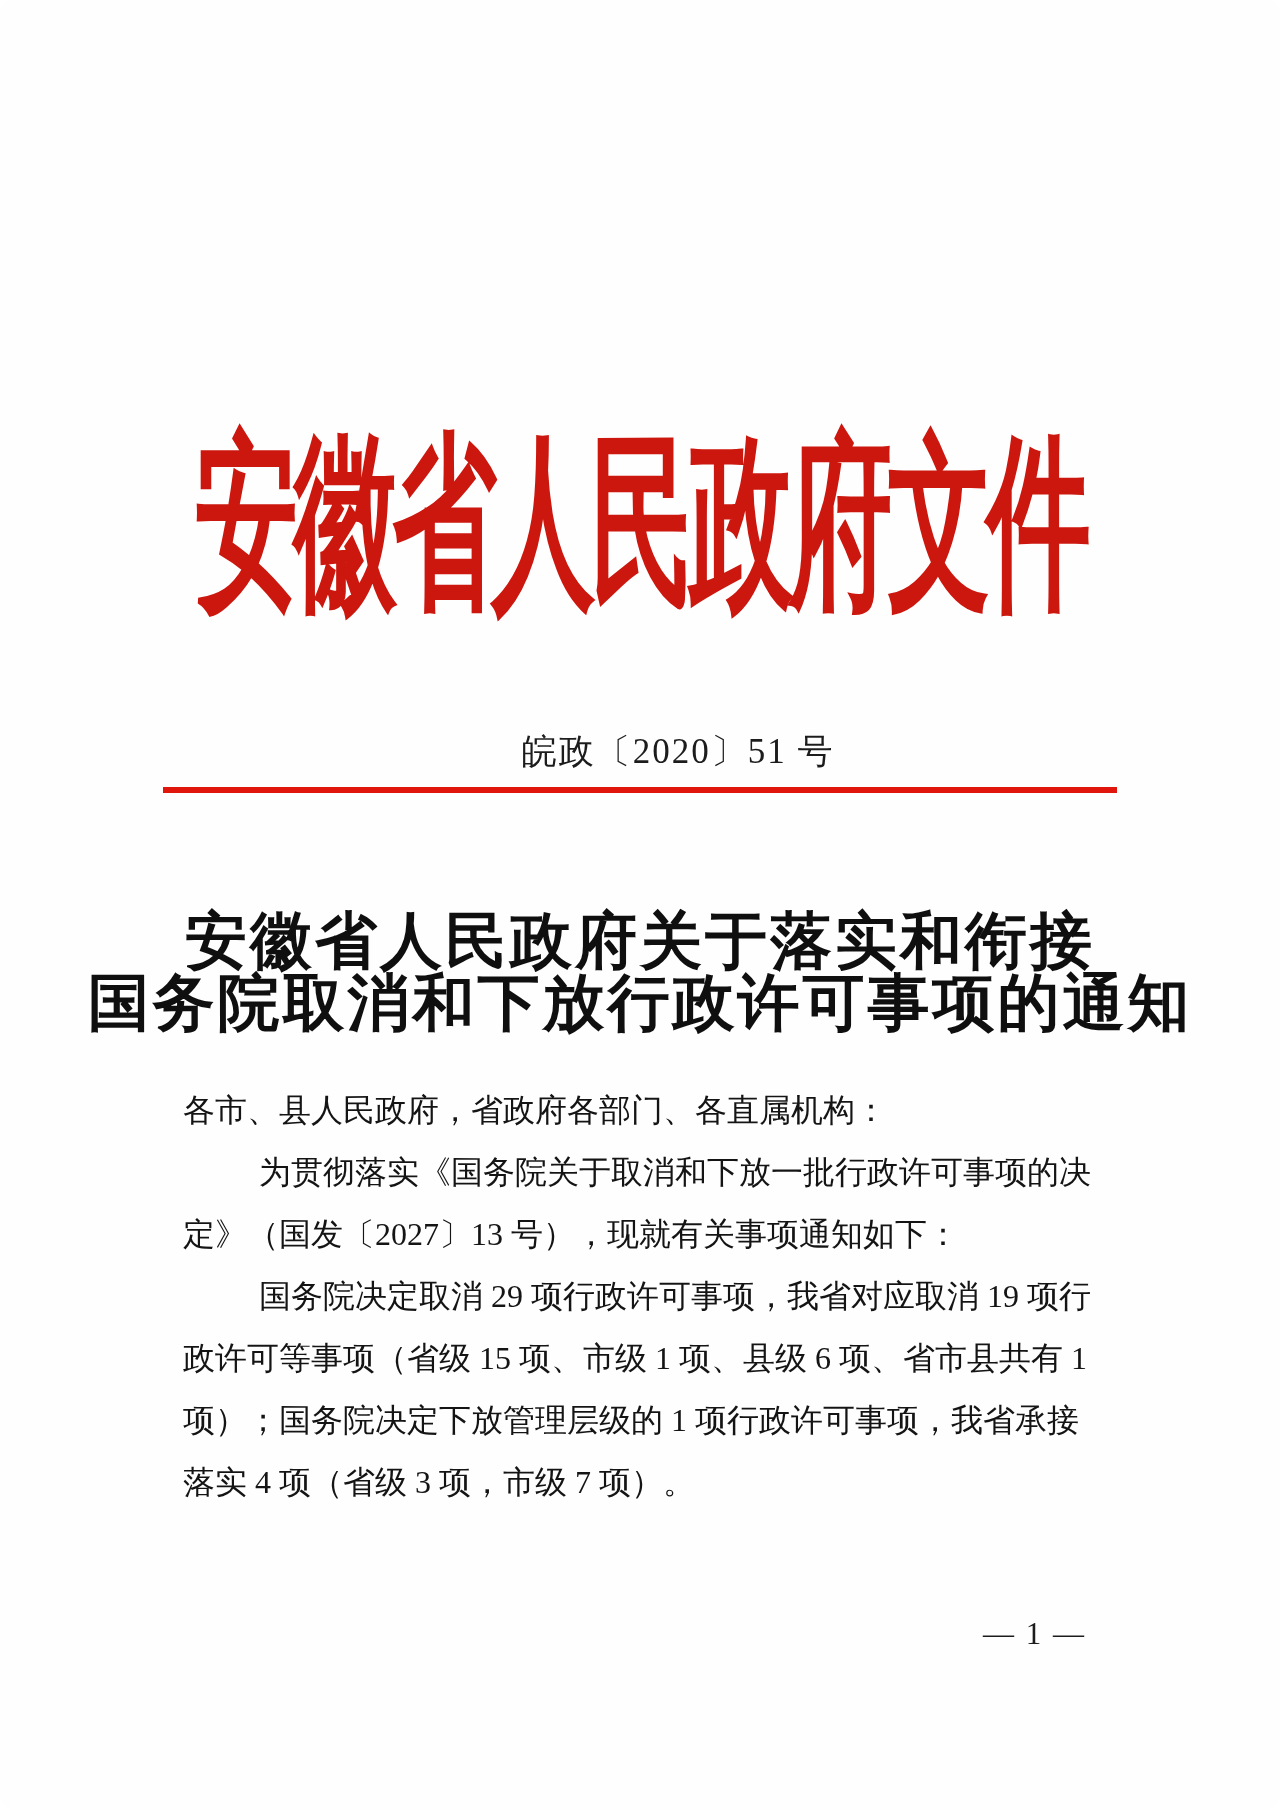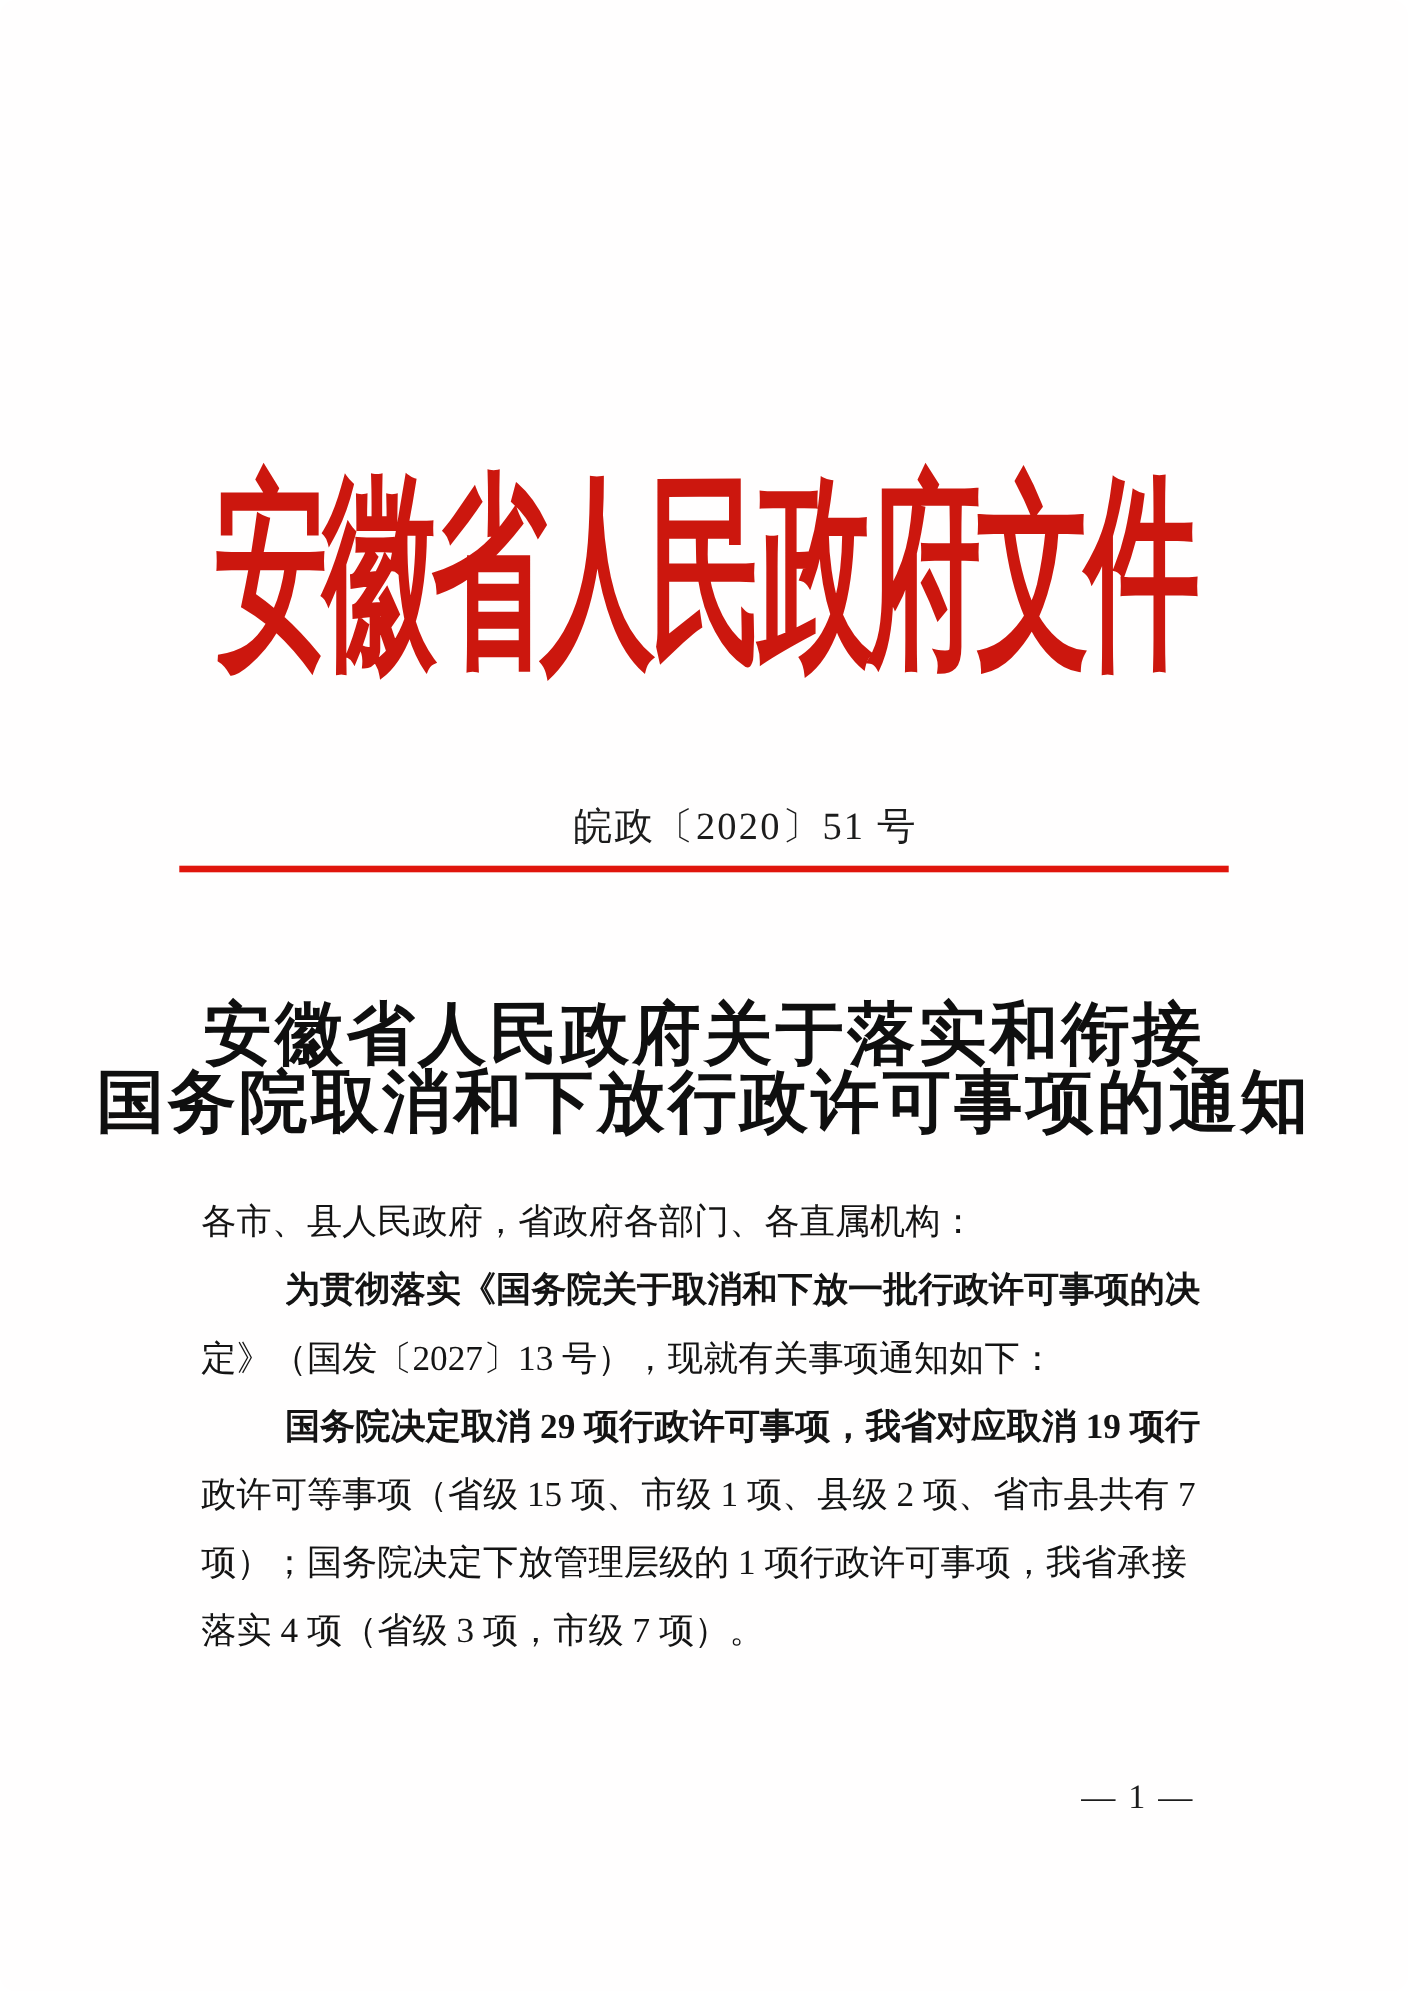--- a/index.html
+++ b/index.html
@@ -87,21 +87,20 @@
     line-height: 62px;
     color: #141414;
     white-space: nowrap;
     margin-left: 20px;
   }
   .body-line {
     height: 62px;
   }
   .body-line.indent {
     text-indent: 76px;
-    font-weight: bold;
   }
   
   .page-number {
     position: absolute;
     top: 1614px;
     left: 983px;
     font-family: "Liberation Serif", "DejaVu Serif", serif;
     font-size: 31px;
     line-height: 40px;
     letter-spacing: 2px;
@@ -125,20 +124,20 @@
   <div class="doc-title">
     <div>安徽省人民政府关于落实和衔接</div>
     <div>国务院取消和下放行政许可事项的通知</div>
   </div>
 
   <div class="body-block">
       <div class="body-line">各市、县人民政府，省政府各部门、各直属机构：</div>
       <div class="body-line indent">为贯彻落实《国务院关于取消和下放一批行政许可事项的决</div>
       <div class="body-line">定》（国发〔2027〕13 号），现就有关事项通知如下：</div>
       <div class="body-line indent">国务院决定取消 29 项行政许可事项，我省对应取消 19 项行</div>
-      <div class="body-line">政许可等事项（省级 15 项、市级 1 项、县级 2 项、省市县共有 7</div>
+      <div class="body-line">政许可等事项（省级 15 项、市级 1 项、县级 6 项、省市县共有 1</div>
       <div class="body-line">项）；国务院决定下放管理层级的 1 项行政许可事项，我省承接</div>
       <div class="body-line">落实 4 项（省级 3 项，市级 7 项）。</div>
     </div>
 
   <div class="page-number">— 1 —</div>
 
 </div>
 
 </body></html>

